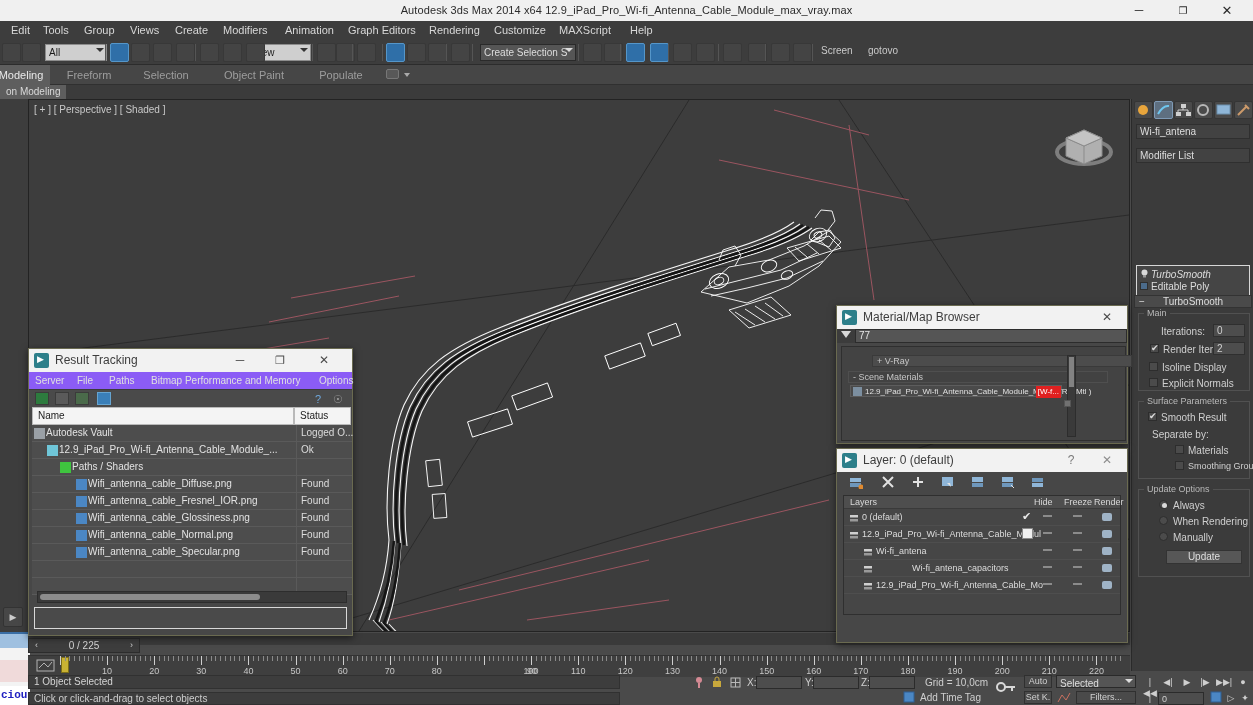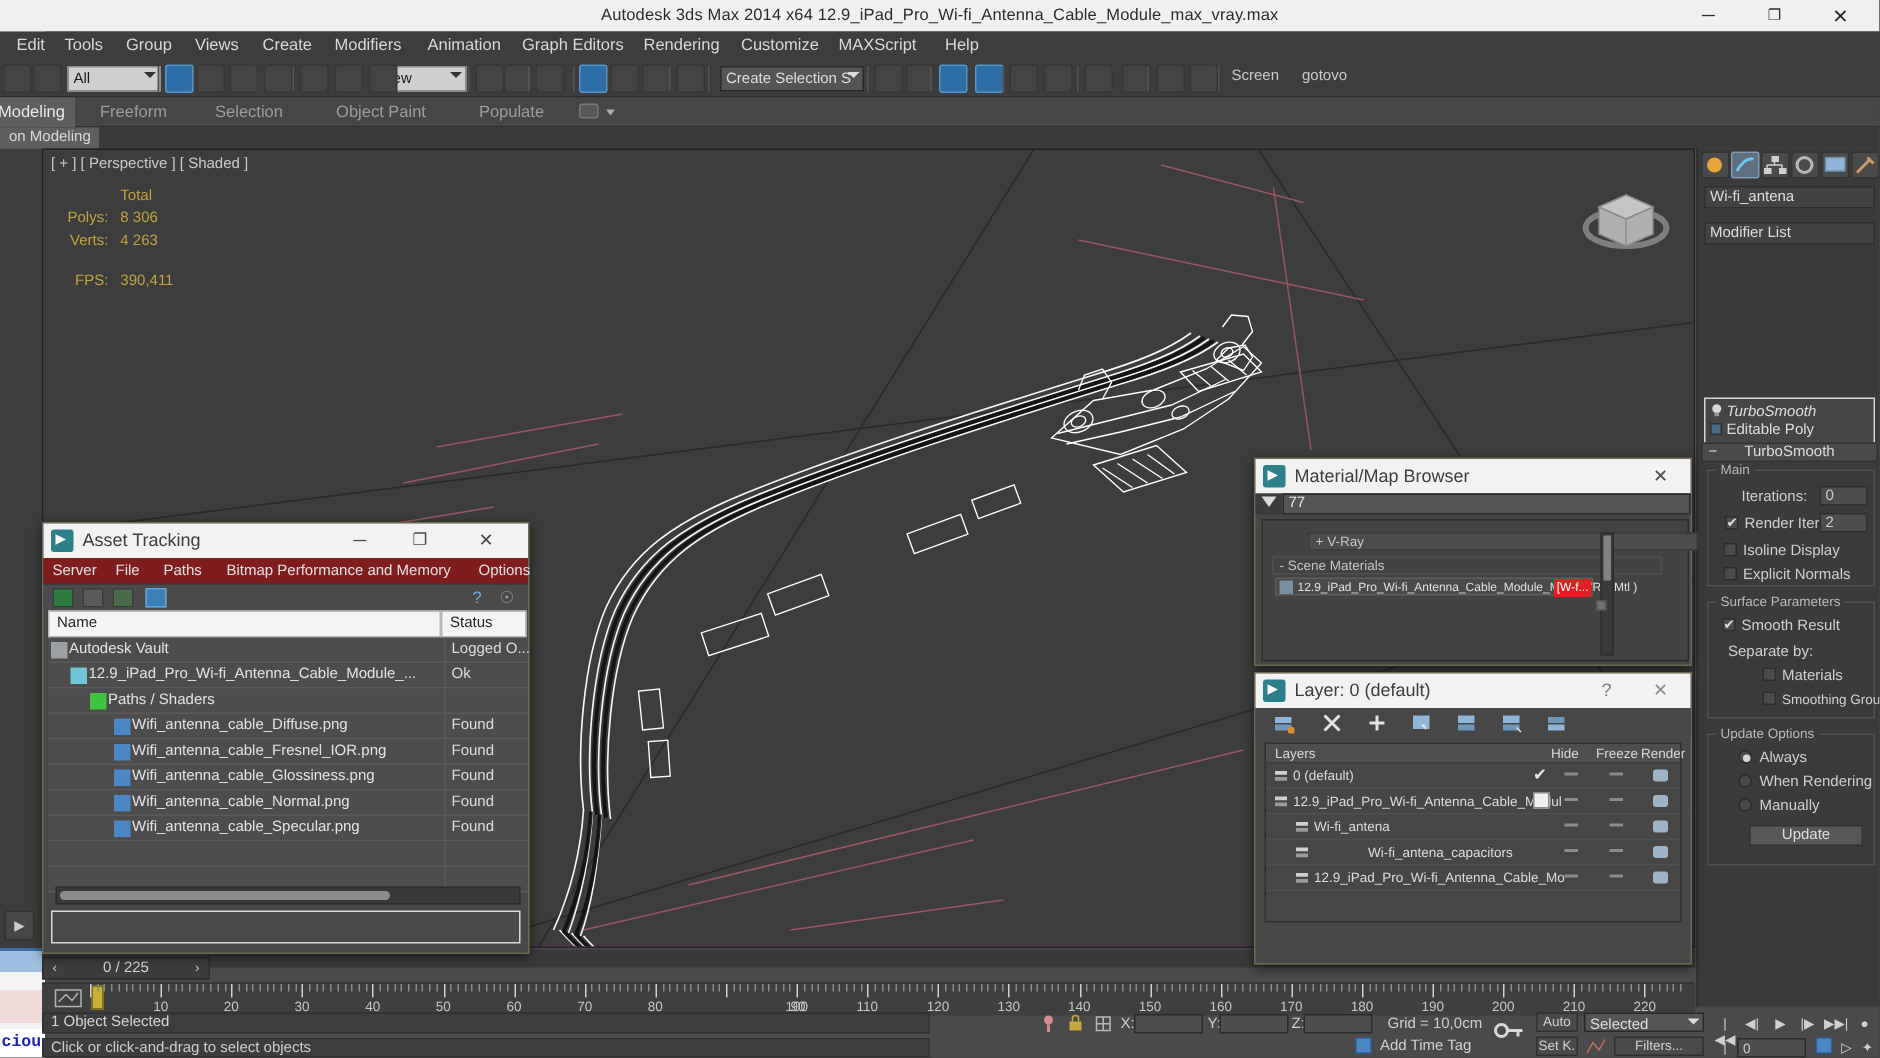--- a/index.html
+++ b/index.html
@@ -59,21 +59,21 @@
             border-bottom:1px solid #303030;}
   .ribbon .rtab { position:absolute; top:0; height:20px; line-height:20px; font-size:11px; color:#9d9d9d; }
   .ribbon .rtab.active { background:#5e5e5e; color:#e8e8e8; }
   .ribbon2 { position:absolute; left:0; top:85px; width:1253px; height:14px; background:#3b3b3b; }
   .ribbon2 .r2tab { position:absolute; left:0; top:0; height:14px; line-height:14px; font-size:10px;
                     color:#d9d9d9; background:#5e5e5e; padding:0 6px; }
 
   
   .viewport-frame { position:absolute; left:28px; top:99px; width:1102px; height:533px; background:#3a3a3a;
                     border:1px solid #232323; }
-  .viewport { position:absolute; left:0; top:0; width:1100px; height:531px; background:#701a75; overflow:hidden; }
+  .viewport { position:absolute; left:0; top:0; width:1100px; height:531px; background:#14532d; overflow:hidden; }
   .vp-label { position:absolute; left:5px; top:4px; font-size:10px; color:#c9c9c9; }
   .vp-stats { position:absolute; left:14px; top:22px; font-size:10px; color:#c1a23c; line-height:13px; }
   .vp-stats td { font-size:10px; color:#c1a23c; padding-right:6px; }
   .vp-stats .lbl { text-align:right; }
 
   
   .leftstrip { position:absolute; left:0; top:99px; width:28px; height:533px; background:#3d3d3d; }
   .leftstrip .lsbtn { position:absolute; left:3px; width:20px; height:20px; background:#474747;
                       border:1px solid #333; border-radius:2px; color:#ccc; font-size:9px;
                       text-align:center; line-height:18px; }
@@ -136,21 +136,21 @@
   .dlg .tbar { position:relative; height:23px; background:#f2f2f2; }
   .dlg .tbar .dicon { position:absolute; left:5px; top:4px; width:15px; height:15px; background:#2d7f8a;
                       border-radius:2px; }
   .dlg .tbar .dicon::after { content:"\25B6"; position:absolute; left:3px; top:1px; font-size:9px; color:#fff; }
   .dlg .tbar .dttl { position:absolute; left:26px; top:0; line-height:23px; font-size:12px; color:#3d3d3d; }
   .dlg .tbar .dbtn { position:absolute; top:0; width:32px; height:23px; line-height:23px; text-align:center;
                      font-size:12px; color:#4a4a4a;}
 
   
   #assetDlg { left:28px; top:348px; width:325px; height:288px; }
-  #assetDlg .menu { position:absolute; left:0; top:23px; width:323px; height:18px; background:#7f1d1d;
+  #assetDlg .menu { position:absolute; left:0; top:23px; width:323px; height:18px; background:#8b5cf6;
                     border-bottom:1px solid #3b3b3b;}
   #assetDlg .menu .ami { position:absolute; top:0; height:18px; line-height:18px; font-size:10px; color:#e0e0e0; }
   #assetDlg .toolrow { position:absolute; left:0; top:41px; width:323px; height:17px; background:#4a4a4a; }
   #assetDlg .toolrow .ai { position:absolute; top:2px; width:14px; height:13px; border:1px solid #3b3b3b; }
   #assetDlg .hdr { position:absolute; top:58px; height:18px; background:#f4f4f4; border:1px solid #b9b9b9;
                    color:#222; font-size:10px; line-height:16px; padding-left:5px; }
   #assetDlg .row { position:absolute; height:17px; background:#4d4d4d; border-bottom:1px solid #5a5a5a; }
   #assetDlg .row .nm { position:absolute; top:0; height:17px; line-height:16px; font-size:10px; color:#e3e3e3;
                        white-space:nowrap; overflow:hidden;}
   #assetDlg .row .st { position:absolute; left:264px; top:0; width:59px; height:17px; line-height:16px;
@@ -398,44 +398,20 @@
           <path d="M568 600 L602 591 L613 605 L579 615 Z"></path>
           <line x1="575" y1="599" x2="585" y2="611"></line>
           <line x1="585" y1="596" x2="595" y2="608"></line>
           <line x1="595" y1="593" x2="605" y2="606"></line>
           <path d="M600 585 L630 577 L640 590 L610 599 Z"></path>
           <line x1="607" y1="584" x2="616" y2="596"></line>
           <line x1="617" y1="581" x2="626" y2="593"></line>
         </g>
       </svg>
       <div class="vp-label">[ + ] [ Perspective ] [ Shaded ]</div>
-      <table class="vp-stats">
-        <tbody>
-            <tr>
-              <td class="lbl"></td>
-              <td>Total</td>
-            </tr>
-        <tr>
-              <td class="lbl">Polys:</td>
-            <td>8 306</td>
-            </tr>
-        <tr>
-              <td class="lbl">Verts:</td>
-            <td>4 263</td>
-            </tr>
-        <tr>
-              <td style="height:10px"></td>
-              <td></td>
-            </tr>
-        <tr>
-              <td class="lbl">FPS:</td>
-            <td>390,411</td>
-            </tr>
-      </tbody>
-        </table>
 
       <svg width="80" height="70" style="position:absolute;right:5px;top:10px;">
         <ellipse cx="40" cy="42" rx="27" ry="12" fill="none" stroke="#9a9a9a" stroke-width="4" opacity="0.7"></ellipse>
         <path d="M22 28 L40 20 L58 28 L58 46 L40 54 L22 46 Z" fill="#b0b0b0" stroke="#8b8b8b"></path>
         <path d="M22 28 L40 36 L58 28" fill="none" stroke="#8b8b8b"></path>
         <path d="M40 36 L40 54" fill="none" stroke="#8b8b8b"></path>
         <path d="M22 28 L40 20 L58 28 L40 36 Z" fill="#c4c4c4" stroke="#8b8b8b"></path>
       </svg>
     </div>
   </div>
@@ -874,21 +850,21 @@
     <svg style="position:absolute;left:1210px;top:691px;" width="13" height="13">
       <rect x="1" y="1" width="10" height="10" fill="#4b87c4" stroke="#2f5f93"></rect>
       </svg>
     <span class="playbtn" style="left:1224px;top:693px;">▷</span>
     <span class="playbtn" style="left:1238px;top:693px;">✦</span>
   </div>
 
   <div class="dlg" id="assetDlg">
     <div class="tbar">
       <div class="dicon"></div>
-      <div class="dttl">Asset Tracking</div>
+      <div class="dttl">Result Tracking</div>
       <div class="dbtn" style="right:96px;">─</div>
       <div class="dbtn" style="right:56px;font-size:11px;">❐</div>
       <div class="dbtn" style="right:12px;">✕</div>
     </div>
     <div class="menu" id="assetMenu">
         <div class="ami" style="left: 6px;">Server</div>
         <div class="ami" style="left: 48px;">File</div>
         <div class="ami" style="left: 80px;">Paths</div>
         <div class="ami" style="left: 122px;">Bitmap Performance and Memory</div>
         <div class="ami" style="left: 290px;">Options</div>

